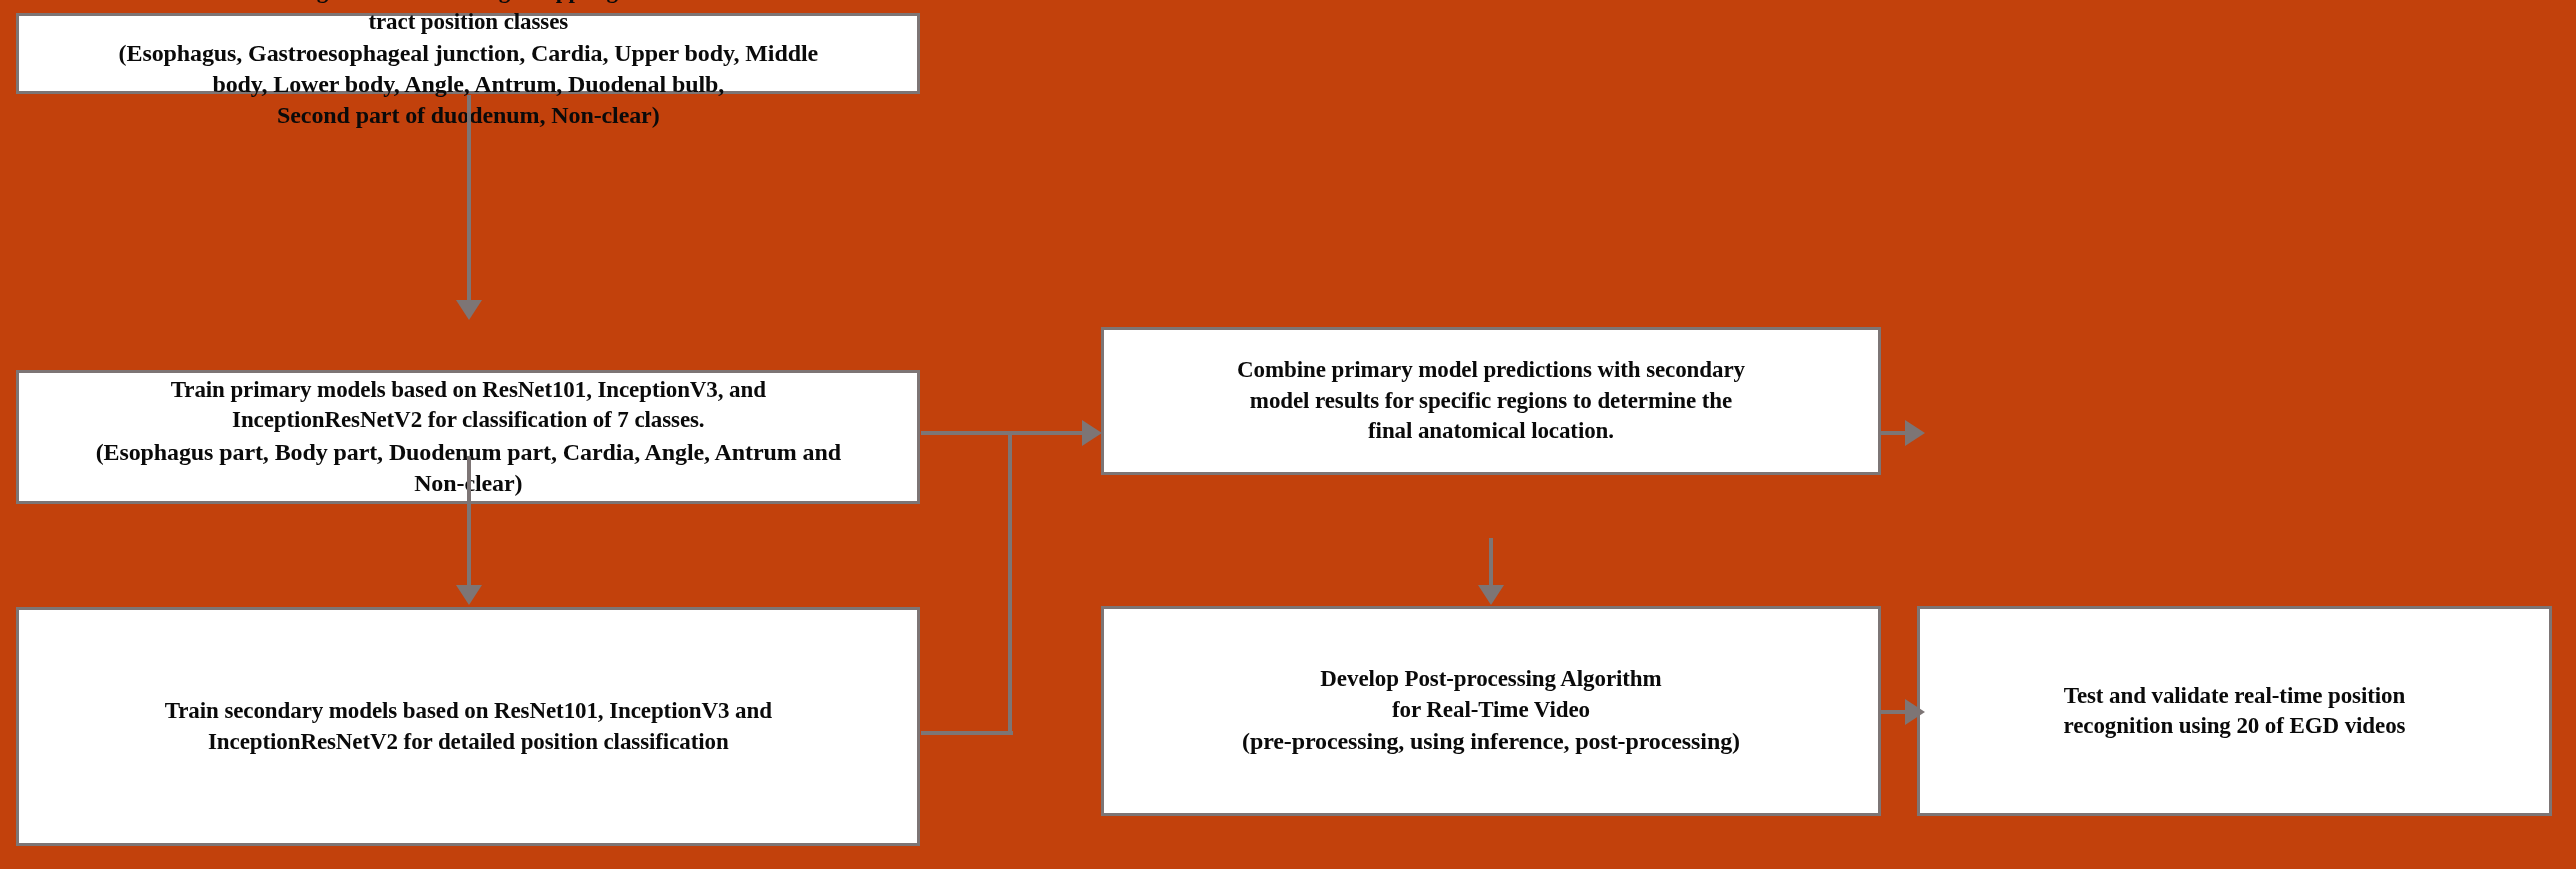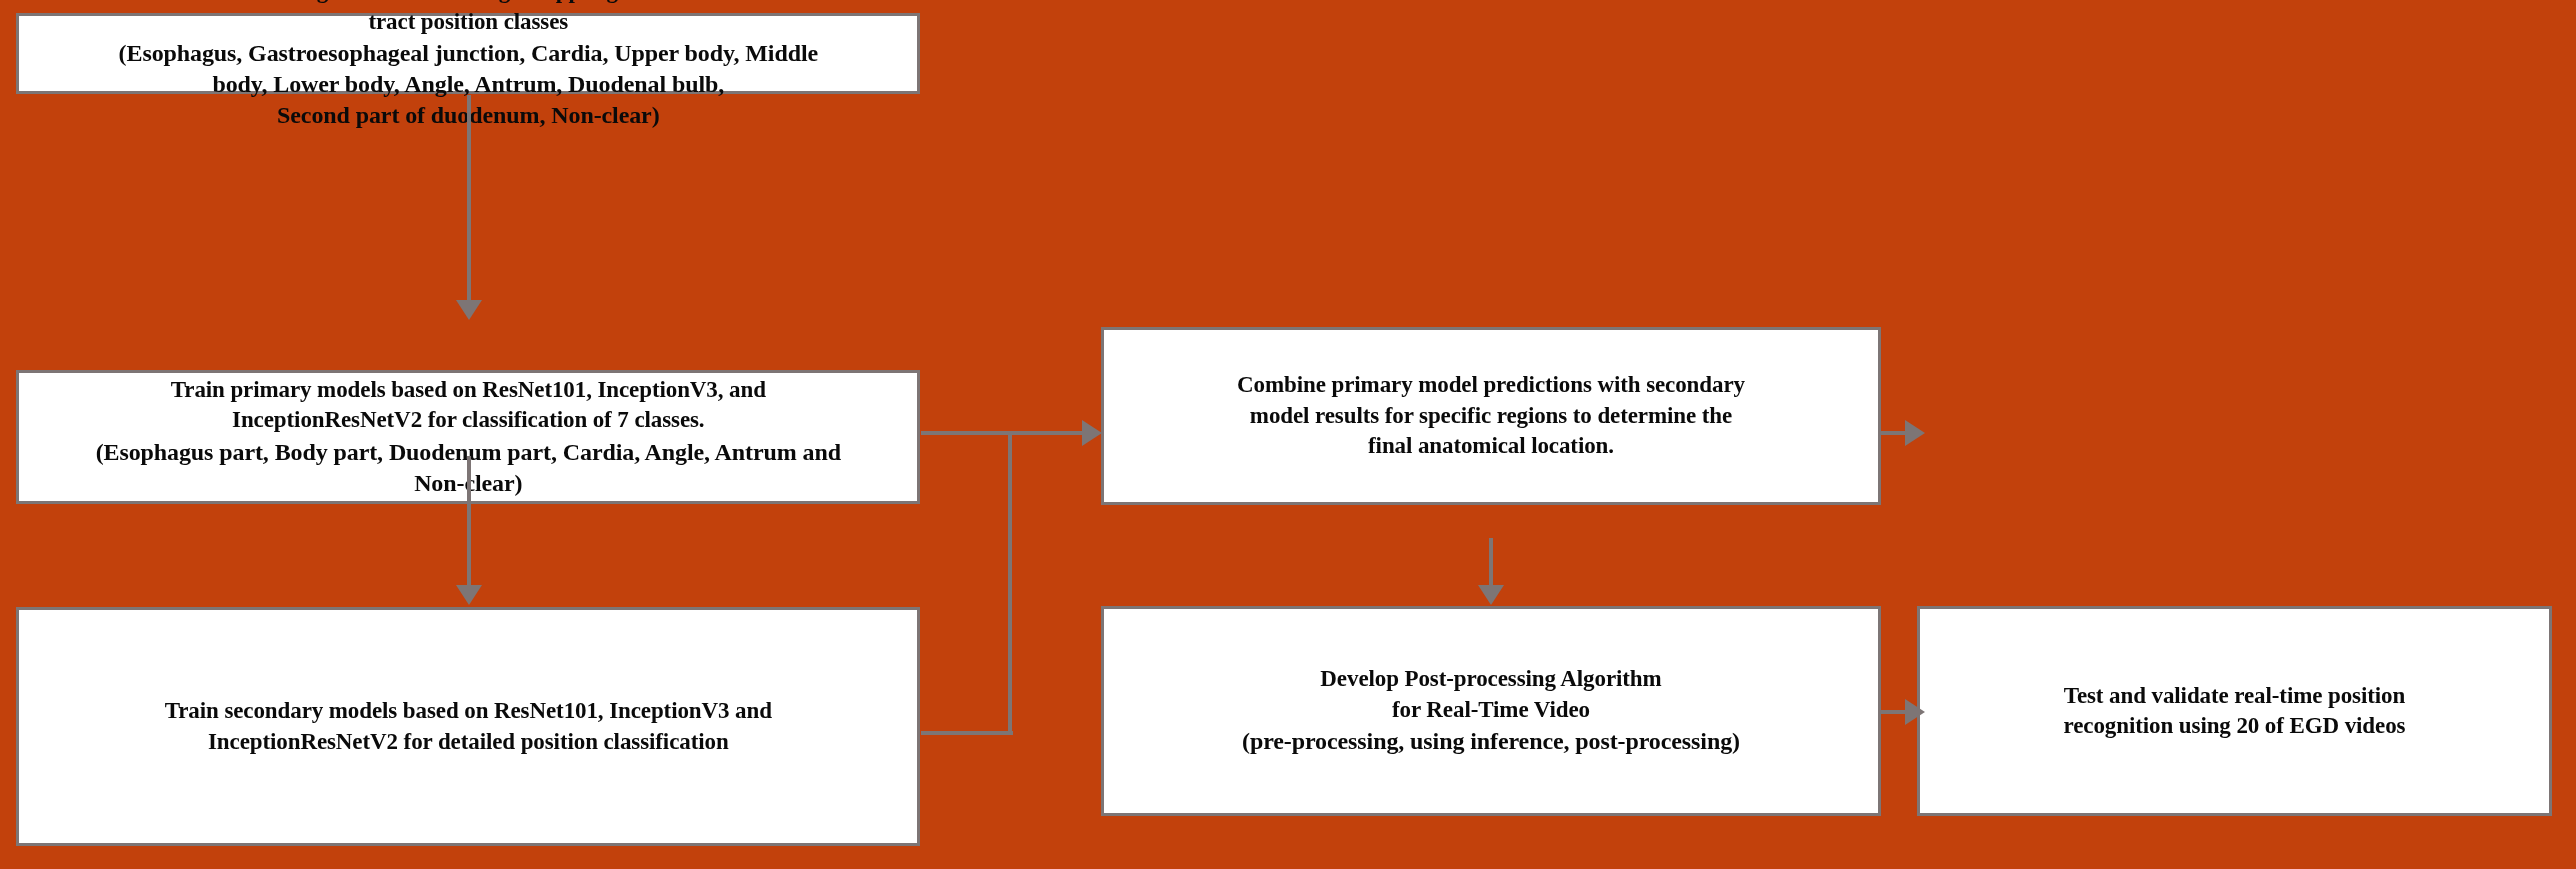--- a/index.html
+++ b/index.html
@@ -89,21 +89,21 @@
 InceptionResNetV2 for classification of 7 classes.</div>
     <div class="line-n">(Esophagus part, Body part, Duodenum part, Cardia, Angle, Antrum and
 Non-clear)</div>
   </div>
 
   <div class="node" style="left:16.3px; top:607px; width:904px; height:239px; padding:0 32px;">
     <div class="line-b">Train secondary models based on ResNet101, InceptionV3 and
 InceptionResNetV2 for detailed position classification</div>
   </div>
 
-  <div class="node" style="left:1101px; top:327px; width:780px; height:178px; padding:0 24.5px;">
+  <div class="node" style="left:1101px; top:327px; width:780px; height:148px; padding:0 24.5px;">
     <div class="line-b">Combine primary model predictions with secondary
 model results for specific regions to determine the
 final anatomical location.</div>
   </div>
 
   <div class="node" style="left:1101px; top:606px; width:780px; height:210px; padding:0 21px;">
     <div class="line-b">Develop Post-processing Algorithm
 for Real-Time Video</div>
     <div class="line-n">(pre-processing, using inference, post-processing)</div>
   </div>

